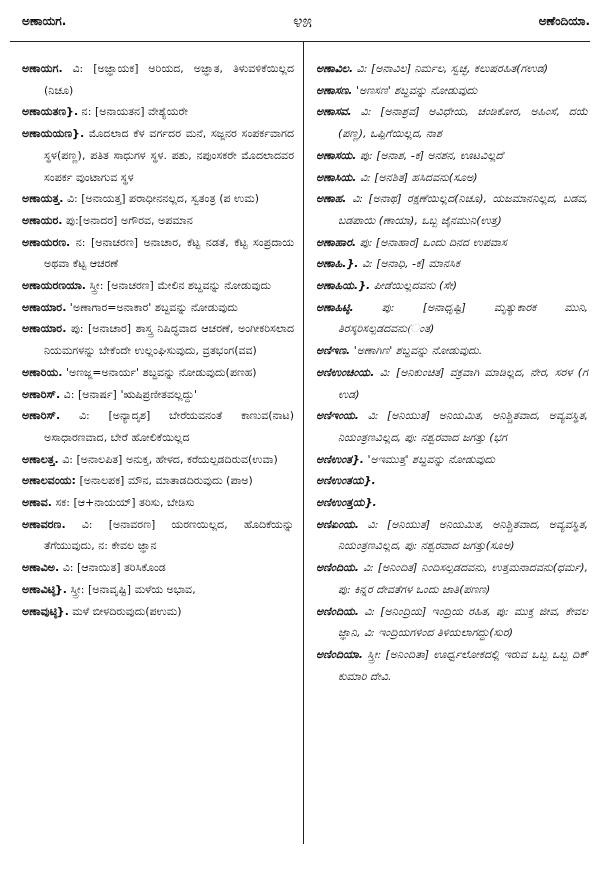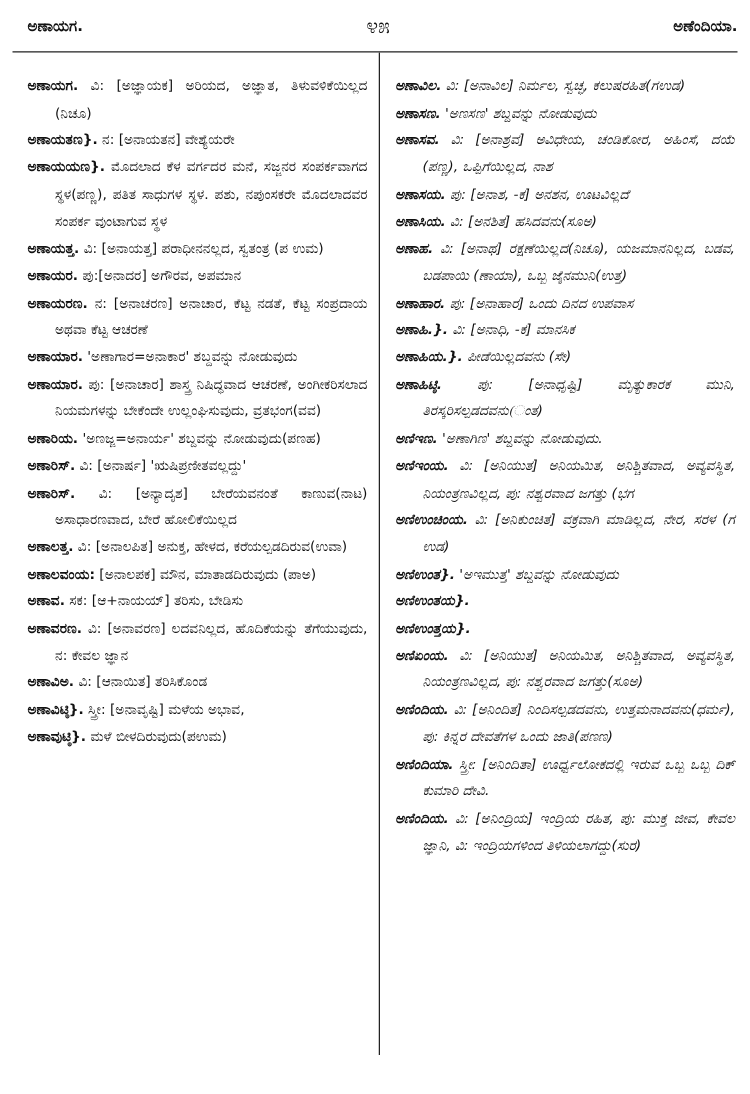--- a/index.html
+++ b/index.html
@@ -40,47 +40,48 @@
 <div class="rule"></div>
 <div class="divider"></div>
 
 <div class="col left" id="left-col">
     <div class="entry"><span class="hw">ಅಣಾಯಗ.</span><span> ವಿ: [ಅಜ್ಞಾಯಕ] ಅರಿಯದ, ಅಜ್ಞಾತ, ತಿಳುವಳಿಕೆಯಿಲ್ಲದ (ನಿಚೂ)</span></div>
     <div class="entry"><span class="hw">ಅಣಾಯತಣ}.</span><span> ನ: [ಅನಾಯತನ] ವೇಶ್ಯೆಯರೇ</span></div>
     <div class="entry"><span class="hw">ಅಣಾಯಯಣ}.</span><span> ಮೊದಲಾದ ಕೆಳ ವರ್ಗದರ ಮನೆ, ಸಜ್ಜನರ ಸಂಪರ್ಕವಾಗದ ಸ್ಥಳ(ಪಣ್ಣ), ಪತಿತ ಸಾಧುಗಳ ಸ್ಥಳ. ಪಶು, ನಪುಂಸಕರೇ ಮೊದಲಾದವರ ಸಂಪರ್ಕ ವುಂಟಾಗುವ ಸ್ಥಳ</span></div>
     <div class="entry"><span class="hw">ಅಣಾಯತ್ತ.</span><span> ವಿ: [ಅನಾಯತ್ತ] ಪರಾಧೀನನಲ್ಲದ, ಸ್ವತಂತ್ರ (ಪ ಉಮ)</span></div>
     <div class="entry"><span class="hw">ಅಣಾಯರ.</span><span> ಪು:[ಅನಾದರ] ಅಗೌರವ, ಅಪಮಾನ</span></div>
     <div class="entry"><span class="hw">ಅಣಾಯರಣ.</span><span> ನ: [ಅನಾಚರಣ] ಅನಾಚಾರ, ಕೆಟ್ಟ ನಡತೆ, ಕೆಟ್ಟ ಸಂಪ್ರದಾಯ ಅಥವಾ ಕೆಟ್ಟ ಆಚರಣೆ</span></div>
+    <div class="entry"><span class="hw">ಅಣಾಯರಣಯಾ.</span><span> ಸ್ತ್ರೀ: [ಅನಾಚರಣ] ಮೇಲಿನ ಶಬ್ದವನ್ನು ನೋಡುವುದು</span></div>
     <div class="entry"><span class="hw">ಅಣಾಯಾರ.</span><span> 'ಅಣಾಗಾರ=ಅನಾಕಾರ' ಶಬ್ದವನ್ನು ನೋಡುವುದು</span></div>
     <div class="entry"><span class="hw">ಅಣಾಯಾರ.</span><span> ಪು: [ಅನಾಚಾರ] ಶಾಸ್ತ್ರ ನಿಷಿದ್ಧವಾದ ಆಚರಣೆ, ಅಂಗೀಕರಿಸಲಾದ ನಿಯಮಗಳನ್ನು ಬೇಕೆಂದೇ ಉಲ್ಲಂಘಿಸುವುದು, ವ್ರತಭಂಗ(ವವ)</span></div>
     <div class="entry"><span class="hw">ಅಣಾರಿಯ.</span><span> 'ಅಣಜ್ಜ=ಅನಾರ್ಯ' ಶಬ್ದವನ್ನು ನೋಡುವುದು(ಪಣಹ)</span></div>
     <div class="entry"><span class="hw">ಅಣಾರಿಸ್.</span><span> ವಿ: [ಅನಾರ್ಷ] 'ಋಷಿಪ್ರಣೀತವಲ್ಲದ್ದು'</span></div>
     <div class="entry"><span class="hw">ಅಣಾರಿಸ್.</span><span> ವಿ: [ಅನ್ಯಾದೃಶ] ಬೇರೆಯವನಂತೆ ಕಾಣುವ(ನಾಟ) ಅಸಾಧಾರಣವಾದ, ಬೇರೆ ಹೋಲಿಕೆಯಿಲ್ಲದ</span></div>
     <div class="entry"><span class="hw">ಅಣಾಲತ್ತ.</span><span> ವಿ: [ಅನಾಲಪಿತ] ಅನುಕ್ತ, ಹೇಳದ, ಕರೆಯಲ್ಪಡದಿರುವ(ಉವಾ)</span></div>
     <div class="entry"><span class="hw">ಅಣಾಲವಂಯ:</span><span> [ಅನಾಲಪಕ] ಮೌನ, ಮಾತಾಡದಿರುವುದು (ಪಾಅ)</span></div>
     <div class="entry"><span class="hw">ಅಣಾವ.</span><span> ಸಕ: [ಆ+ನಾಯಯ್] ತರಿಸು, ಬೇಡಿಸು</span></div>
-    <div class="entry"><span class="hw">ಅಣಾವರಣ.</span><span> ವಿ: [ಅನಾವರಣ] ಲದವನಿಲ್ಲದ, ಹೊದಿಕೆಯನ್ನು ತೆಗೆಯುವುದು, ನ: ಕೇವಲ ಜ್ಞಾನ</span></div>
+    <div class="entry"><span class="hw">ಅಣಾವರಣ.</span><span> ವಿ: [ಅನಾವರಣ] ಯರಣಯಿಲ್ಲದ, ಹೊದಿಕೆಯನ್ನು ತೆಗೆಯುವುದು, ನ: ಕೇವಲ ಜ್ಞಾನ</span></div>
     <div class="entry"><span class="hw">ಅಣಾವಿಅ.</span><span> ವಿ: [ಆನಾಯಿತ] ತರಿಸಿಕೊಂಡ</span></div>
     <div class="entry"><span class="hw">ಅಣಾವಿಟ್ಠಿ}.</span><span> ಸ್ತ್ರೀ: [ಅನಾವೃಷ್ಟಿ] ಮಳೆಯ ಅಭಾವ,</span></div>
     <div class="entry"><span class="hw">ಅಣಾವುಟ್ಠಿ}.</span><span> ಮಳೆ ಬೀಳದಿರುವುದು(ಪಉಮ)</span></div>
   </div>
 <div class="col right" id="right-col">
     <div class="entry"><span class="hw">ಅಣಾವಿಲ.</span><span> ವಿ: [ಅನಾವಿಲ] ನಿರ್ಮಲ, ಸ್ವಚ್ಛ, ಕಲುಷರಹಿತ(ಗಉಡ)</span></div>
     <div class="entry"><span class="hw">ಅಣಾಸಣ.</span><span> 'ಅಣಸಣ' ಶಬ್ದವನ್ನು ನೋಡುವುದು</span></div>
     <div class="entry"><span class="hw">ಅಣಾಸವ.</span><span> ವಿ: [ಅನಾಶ್ರವ] ಅವಿಧೇಯ, ಚಂಡಿಕೋರ, ಅಹಿಂಸೆ, ದಯೆ (ಪಣ್ಣ), ಒಪ್ಪಿಗೆಯಿಲ್ಲದ, ನಾಶ</span></div>
     <div class="entry"><span class="hw">ಅಣಾಸಯ.</span><span> ಪು: [ಅನಾಶ, -ಕ] ಅನಶನ, ಊಟವಿಲ್ಲದೆ</span></div>
     <div class="entry"><span class="hw">ಅಣಾಸಿಯ.</span><span> ವಿ: [ಅನಶಿತ] ಹಸಿದವನು(ಸೂಅ)</span></div>
     <div class="entry"><span class="hw">ಅಣಾಹ.</span><span> ವಿ: [ಅನಾಥ] ರಕ್ಷಣೆಯಿಲ್ಲದ(ನಿಚೂ), ಯಜಮಾನನಿಲ್ಲದ, ಬಡವ, ಬಡಪಾಯಿ (ಣಾಯಾ), ಒಬ್ಬ ಜೈನಮುನಿ(ಉತ್ತ)</span></div>
     <div class="entry"><span class="hw">ಅಣಾಹಾರ.</span><span> ಪು: [ಅನಾಹಾರ] ಒಂದು ದಿನದ ಉಪವಾಸ</span></div>
     <div class="entry"><span class="hw">ಅಣಾಹಿ.}.</span><span> ವಿ: [ಅನಾಧಿ, -ಕ] ಮಾನಸಿಕ</span></div>
     <div class="entry"><span class="hw">ಅಣಾಹಿಯ.}.</span><span> ಪೀಡೆಯಿಲ್ಲದವನು (ಸೇ)</span></div>
     <div class="entry"><span class="hw">ಅಣಾಹಿಟ್ಠಿ.</span><span> ಪು: [ಅನಾಧೃಷ್ಟಿ] ಮೃತ್ಯುಕಾರಕ ಮುನಿ, ತಿರಸ್ಕರಿಸಲ್ಪಡದವನು(ಂತ)</span></div>
     <div class="entry"><span class="hw">ಅಣಿಇಣ.</span><span> 'ಅಣಾಗಿಣ' ಶಬ್ದವನ್ನು ನೋಡುವುದು.</span></div>
+    <div class="entry"><span class="hw">ಅಣಿಉಂಚಿಂಯ.</span><span> ವಿ: [ಅನಿಕುಂಚಿತ] ವಕ್ರವಾಗಿ ಮಾಡಿಲ್ಲದ, ನೇರ, ಸರಳ (ಗ ಉಡ)</span></div>
     <div class="entry"><span class="hw">ಅಣಿಇಂಯ.</span><span> ವಿ: [ಅನಿಯುತ] ಅನಿಯಮಿತ, ಅನಿಶ್ಚಿತವಾದ, ಅವ್ಯವಸ್ಥಿತ, ನಿಯಂತ್ರಣವಿಲ್ಲದ, ಪು: ನಶ್ವರವಾದ ಜಗತ್ತು (ಭಗ</span></div>
-    <div class="entry"><span class="hw">ಅಣಿಉಂಚಿಂಯ.</span><span> ವಿ: [ಅನಿಕುಂಚಿತ] ವಕ್ರವಾಗಿ ಮಾಡಿಲ್ಲದ, ನೇರ, ಸರಳ (ಗ ಉಡ)</span></div>
     <div class="entry"><span class="hw">ಅಣಿಉಂತ}.</span><span> 'ಅಇಮುತ್ತ' ಶಬ್ದವನ್ನು ನೋಡುವುದು</span></div>
     <div class="entry"><span class="hw">ಅಣಿಉಂತಯ}.</span><span></span></div>
     <div class="entry"><span class="hw">ಅಣಿಉಂತ್ತಯ}.</span><span></span></div>
     <div class="entry"><span class="hw">ಅಣಿಏಂಯ.</span><span> ವಿ: [ಅನಿಯುತ] ಅನಿಯಮಿತ, ಅನಿಶ್ಚಿತವಾದ, ಅವ್ಯವಸ್ಥಿತ, ನಿಯಂತ್ರಣವಿಲ್ಲದ, ಪು: ನಶ್ವರವಾದ ಜಗತ್ತು(ಸೂಅ)</span></div>
     <div class="entry"><span class="hw">ಅಣಿಂದಿಯ.</span><span> ವಿ: [ಅನಿಂದಿತ] ನಿಂದಿಸಲ್ಪಡದವನು, ಉತ್ತಮನಾದವನು(ಧರ್ಮ), ಪು: ಕಿನ್ನರ ದೇವತೆಗಳ ಒಂದು ಜಾತಿ(ಪಣಣ)</span></div>
+    <div class="entry"><span class="hw">ಅಣಿಂದಿಯ.</span><span> ವಿ: [ಅನಿಂದ್ರಿಯ] ಇಂದ್ರಿಯ ರಹಿತ, ಪು: ಮುಕ್ತ ಜೀವ, ಕೇವಲ ಜ್ಞಾನಿ, ವಿ: ಇಂದ್ರಿಯಗಳಿಂದ ತಿಳಿಯಲಾಗದ್ದು(ಸುರ)</span></div>
     <div class="entry"><span class="hw">ಅಣಿಂದಿಯಾ.</span><span> ಸ್ತ್ರೀ: [ಅನಿಂದಿತಾ] ಊರ್ಧ್ವಲೋಕದಲ್ಲಿ ಇರುವ ಒಬ್ಬ ಒಬ್ಬ ದಿಕ್ ಕುಮಾರಿ ದೇವಿ.</span></div>
-    <div class="entry"><span class="hw">ಅಣಿಂದಿಯ.</span><span> ವಿ: [ಅನಿಂದ್ರಿಯ] ಇಂದ್ರಿಯ ರಹಿತ, ಪು: ಮುಕ್ತ ಜೀವ, ಕೇವಲ ಜ್ಞಾನಿ, ವಿ: ಇಂದ್ರಿಯಗಳಿಂದ ತಿಳಿಯಲಾಗದ್ದು(ಸುರ)</span></div>
   </div>
 
 </body></html>

